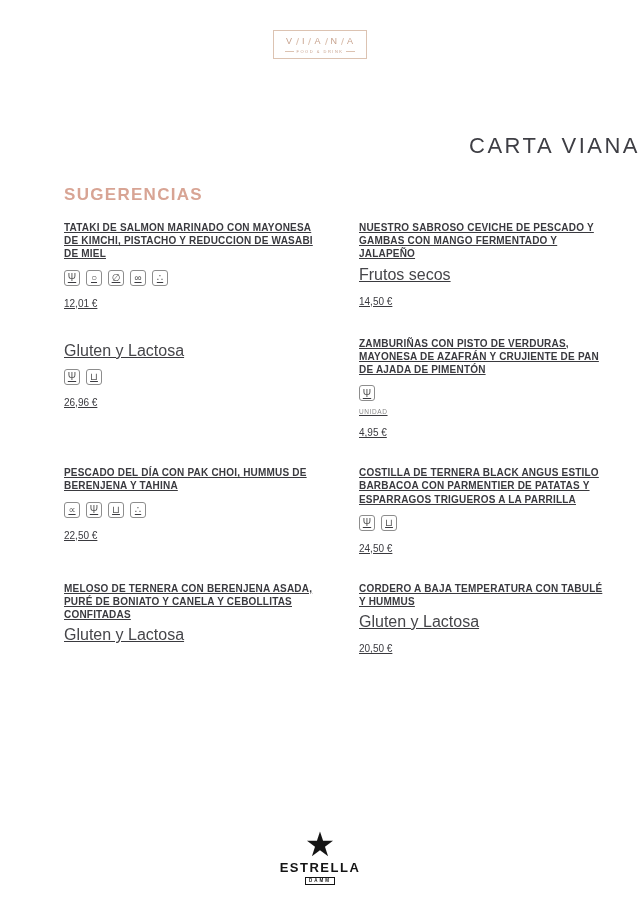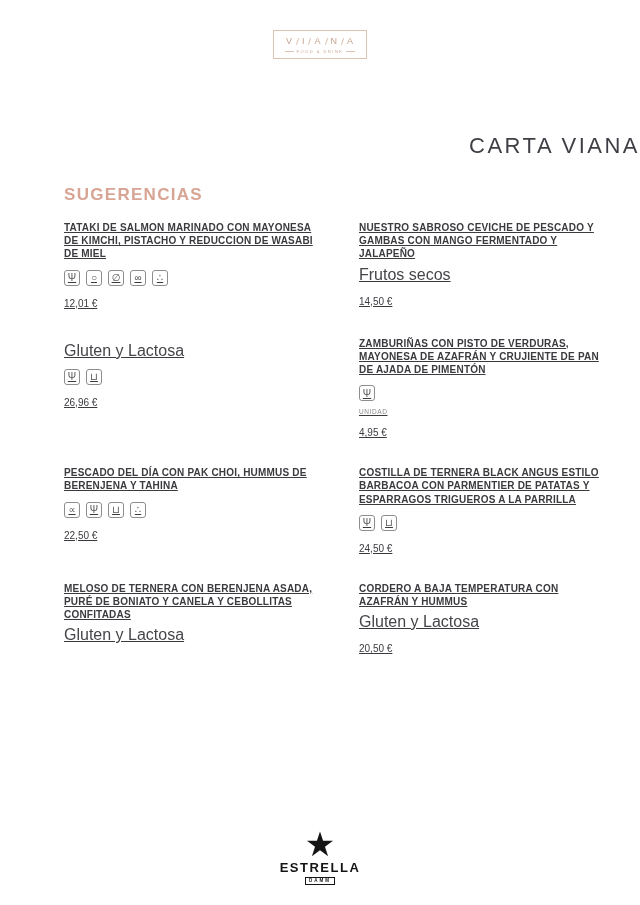--- a/index.html
+++ b/index.html
@@ -114,21 +114,21 @@
         <span class="icon-box">Ψ</span>
         <span class="icon-box">⊔</span>
       </div>
       <div class="price">24,50 €</div>
     </article>
     <article class="menu-item">
       <h3 class="item-name">MELOSO DE TERNERA CON BERENJENA ASADA, PURÉ DE BONIATO Y CANELA Y CEBOLLITAS CONFITADAS</h3>
       <div class="allergens">Gluten y Lactosa</div>
     </article>
     <article class="menu-item">
-      <h3 class="item-name">CORDERO A BAJA TEMPERATURA CON AZAFRÁN Y HUMMUS</h3>
+      <h3 class="item-name">CORDERO A BAJA TEMPERATURA CON TABULÉ Y HUMMUS</h3>
       <div class="allergens">Gluten y Lactosa</div>
       <div class="price">20,50 €</div>
     </article>
   </main>
 
 <footer class="footer">
   <div class="star">★</div>
   <div class="brand">ESTRELLA</div>
   <div class="brand-sub">DAMM</div>
 </footer>

